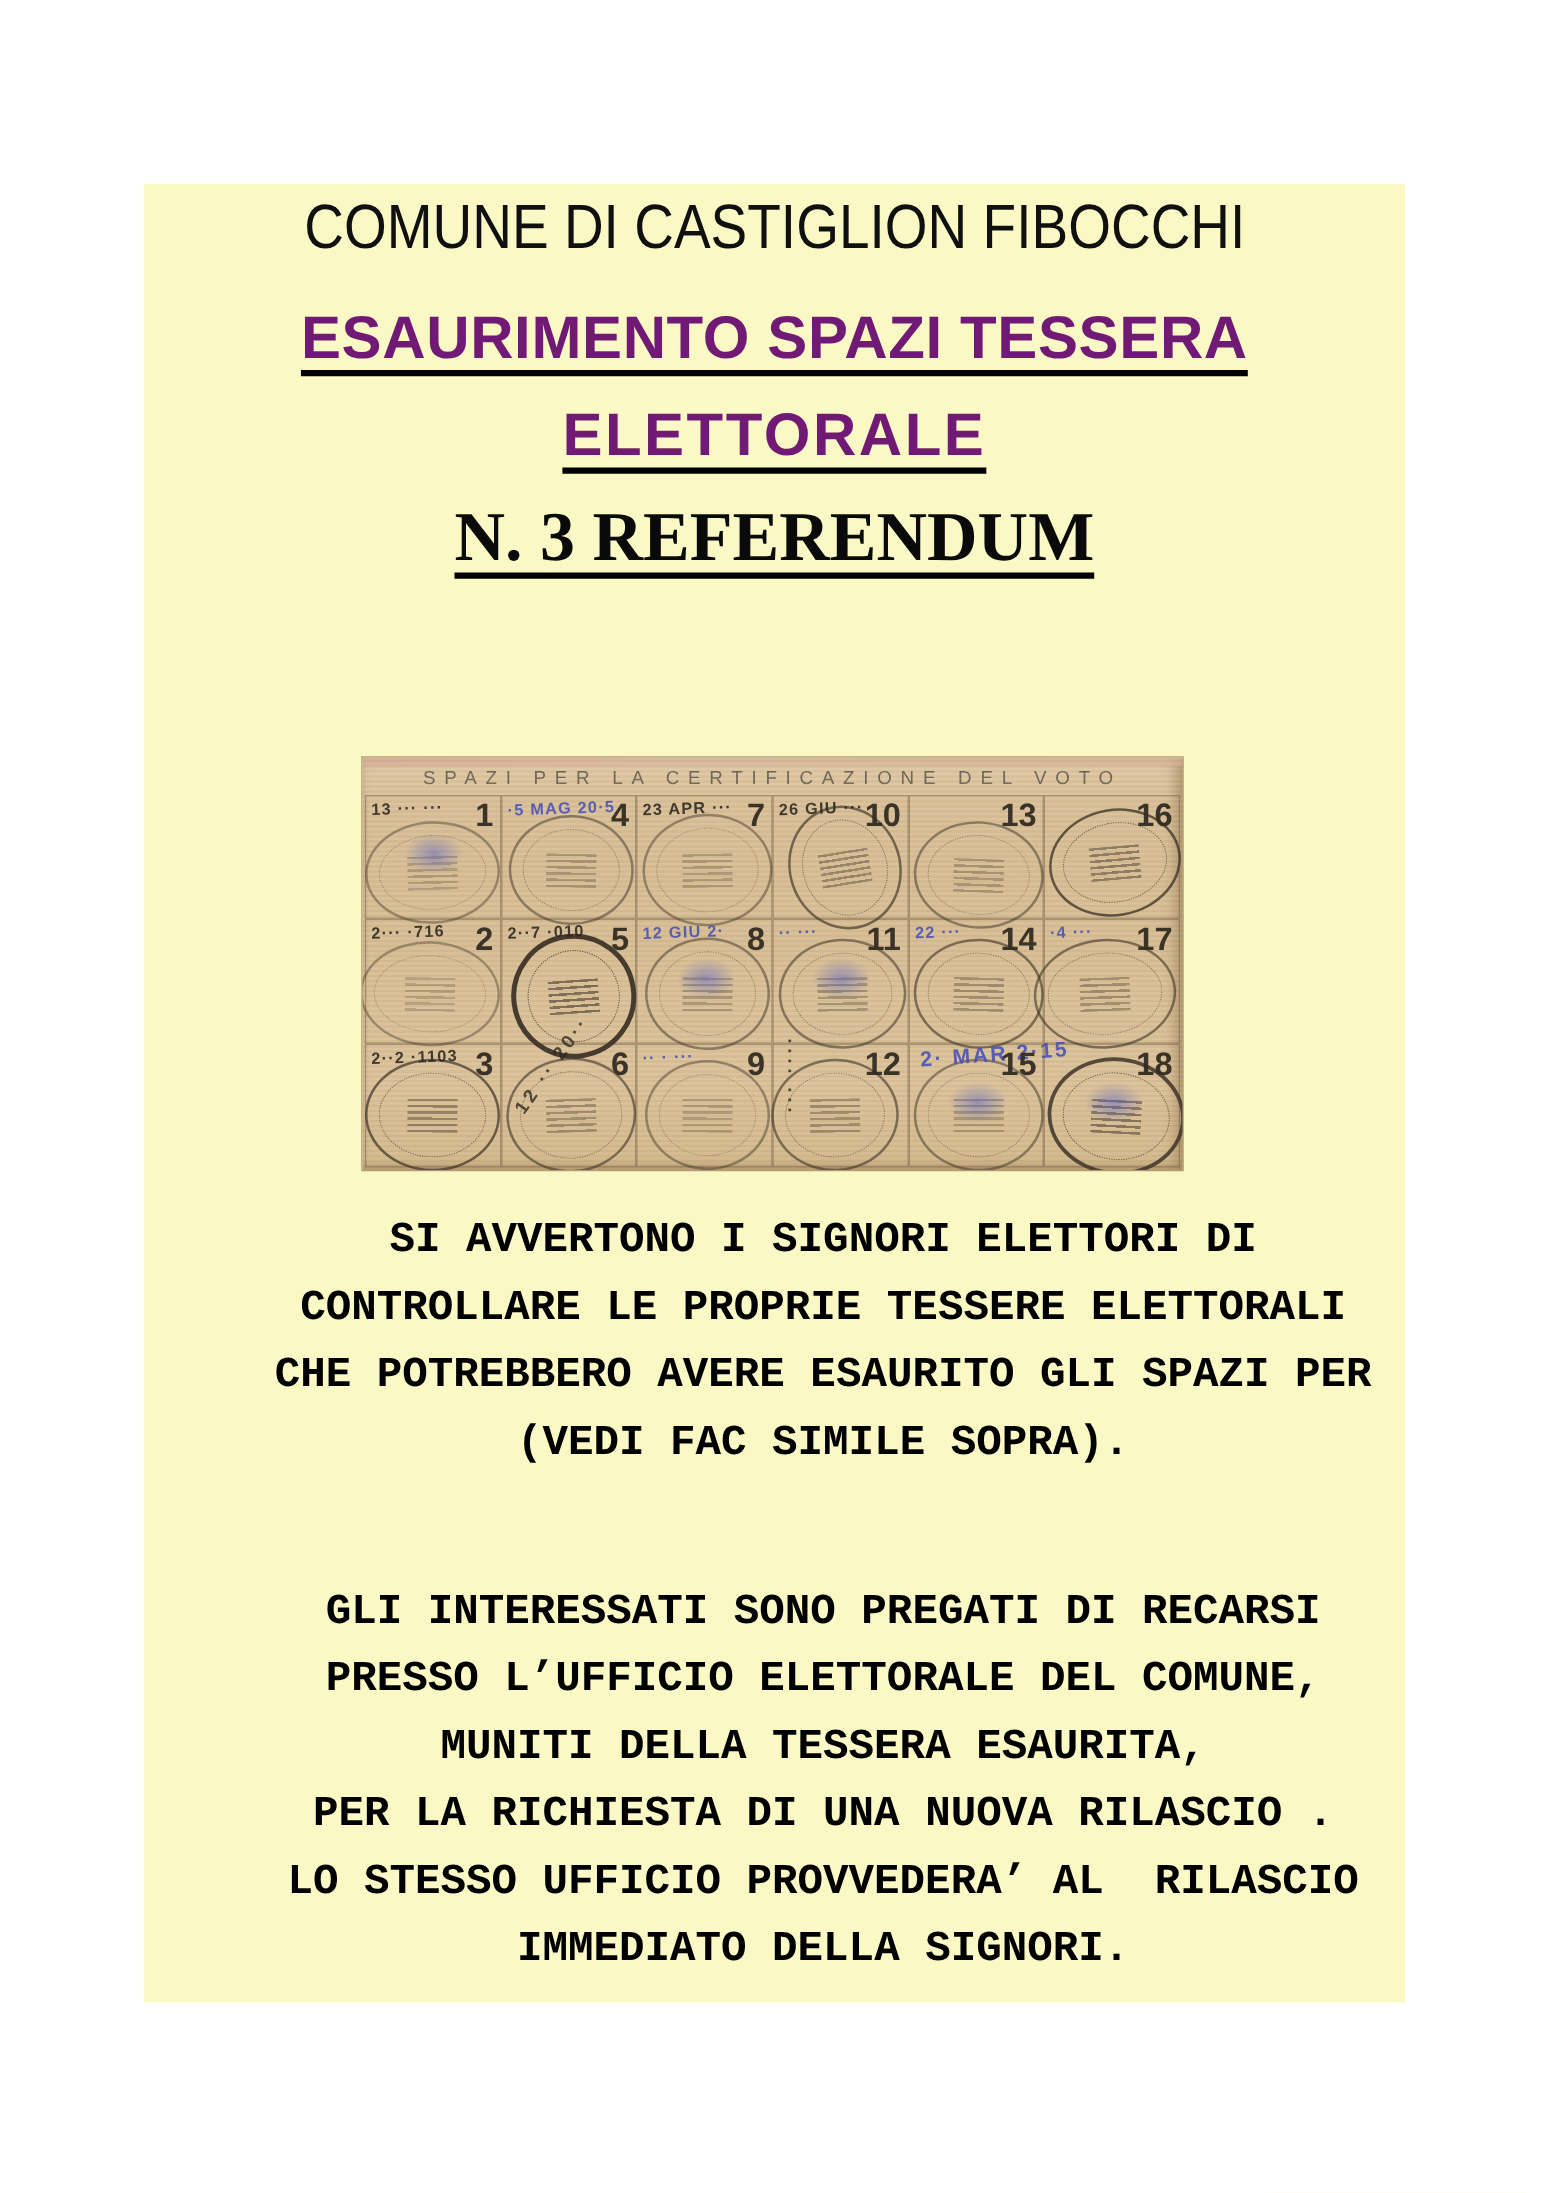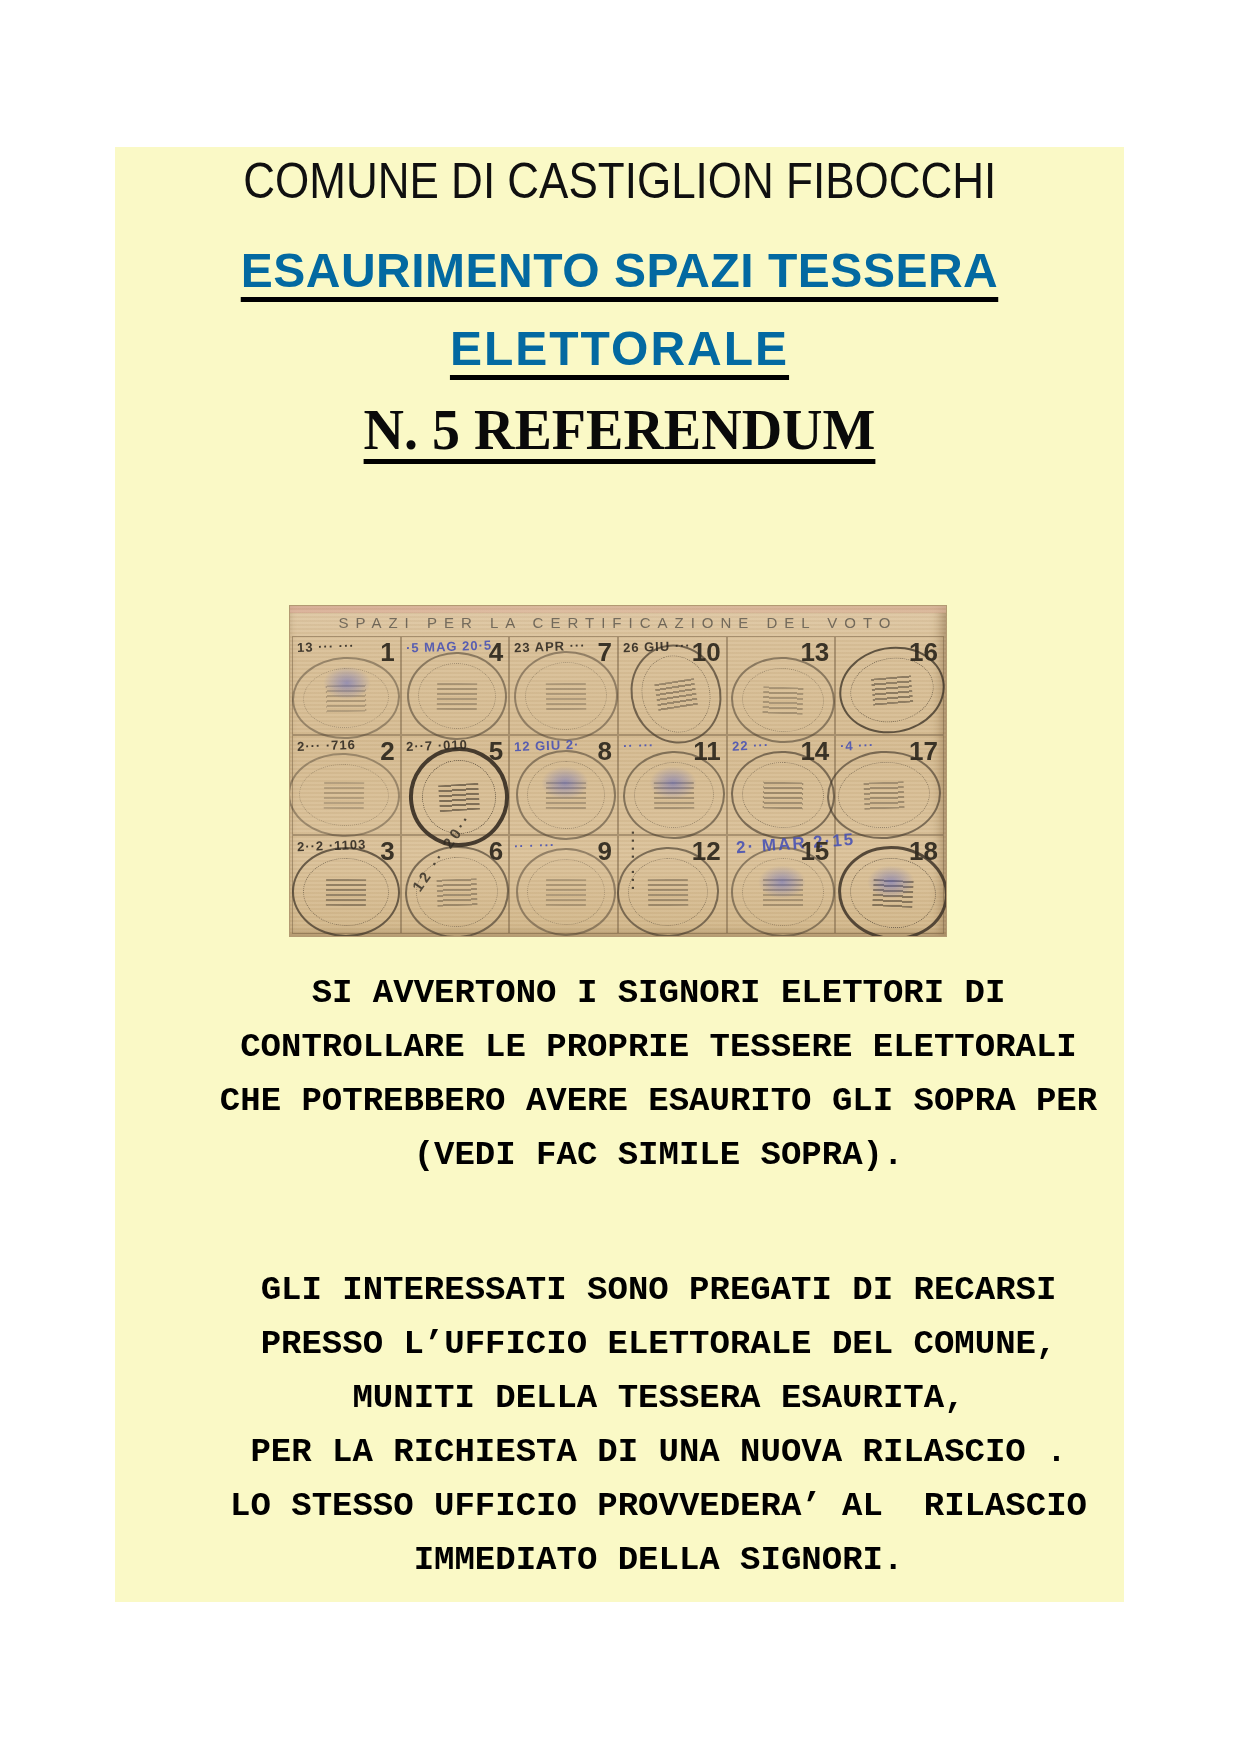--- a/index.html
+++ b/index.html
@@ -4,21 +4,21 @@
 <style>
   html,body{margin:0;padding:0;background:#ffffff;}
   .canvas{position:relative;width:1176px;height:1754px;background:#ffffff;overflow:hidden;
           font-family:"Liberation Sans",sans-serif;padding-left:37px;}
   .page{position:absolute;left:115px;top:147px;width:1009px;height:1455px;background:#FAF9C6;}
 
   
   .doc-title{position:absolute;top:6px;left:0;width:100%;text-align:center;
              font:400 50px/56px "Liberation Sans",sans-serif;color:#101010;}
   .doc-title .narrow{display:inline-block;transform:scaleX(0.88);transform-origin:center;}
-  .hl{position:absolute;left:0;width:100%;text-align:center;color:#0369a1;
+  .hl{position:absolute;left:0;width:100%;text-align:center;color:#701a75;
       font:700 48px/56px "Liberation Sans",sans-serif;letter-spacing:0.5px;}
   .hl1{top:96px;}
   .hl2{top:174px;letter-spacing:2px;}
   .hs{position:absolute;left:0;width:100%;text-align:center;color:#0a0a0a;
       font:700 56px/62px "Liberation Serif",serif;}
   .hs1{top:252px;}
   .hs2{top:348px;}
   .u{text-decoration:underline;text-decoration-thickness:5px;text-underline-offset:10px;
      text-decoration-color:#000;}
 
@@ -75,21 +75,21 @@
     </div>
 
     <div class="hl hl1">
       <span class="u">ESAURIMENTO SPAZI TESSERA</span>
     </div>
     <div class="hl hl2">
       <span class="u">ELETTORALE</span>
     </div>
 
     <div class="hs hs1">
-      <span class="u">N. 5 REFERENDUM</span>
+      <span class="u">N. 3 REFERENDUM</span>
     </div>
 
     <div class="scan">
       <div class="scan-cap">SPAZI PER LA CERTIFICAZIONE DEL VOTO</div>
       <div class="scan-grid" id="scan-grid">
           <div class="cell">
             <span class="date d-dark">13 ··· ···</span>
             <span class="num">1</span>
             <div class="stamp" style="--op: 0.42; --rot: -3deg; --sw: 104px; --sh: 78px; --bw: 2px; --sx: -2px; --sy: 4px;">
               <div class="ring2"></div>
@@ -233,21 +233,21 @@
               <div class="core"></div>
             </div>
             <div class="blot"></div>
           </div>
         </div>
     </div>
 
     <div class="para p1" id="para1">
         <div class="line">SI AVVERTONO I SIGNORI ELETTORI DI</div>
         <div class="line">CONTROLLARE LE PROPRIE TESSERE ELETTORALI</div>
-        <div class="line">CHE POTREBBERO AVERE ESAURITO GLI SOPRA PER</div>
+        <div class="line">CHE POTREBBERO AVERE ESAURITO GLI SPAZI PER</div>
         <div class="line">(VEDI FAC SIMILE SOPRA).</div>
       </div>
     <div class="para p2" id="para2">
         <div class="line">GLI INTERESSATI SONO PREGATI DI RECARSI</div>
         <div class="line">PRESSO L’UFFICIO ELETTORALE DEL COMUNE,</div>
         <div class="line">MUNITI DELLA TESSERA ESAURITA,</div>
         <div class="line">PER LA RICHIESTA DI UNA NUOVA RILASCIO .</div>
         <div class="line">LO STESSO UFFICIO PROVVEDERA’ AL  RILASCIO</div>
         <div class="line">IMMEDIATO DELLA SIGNORI.</div>
       </div>

